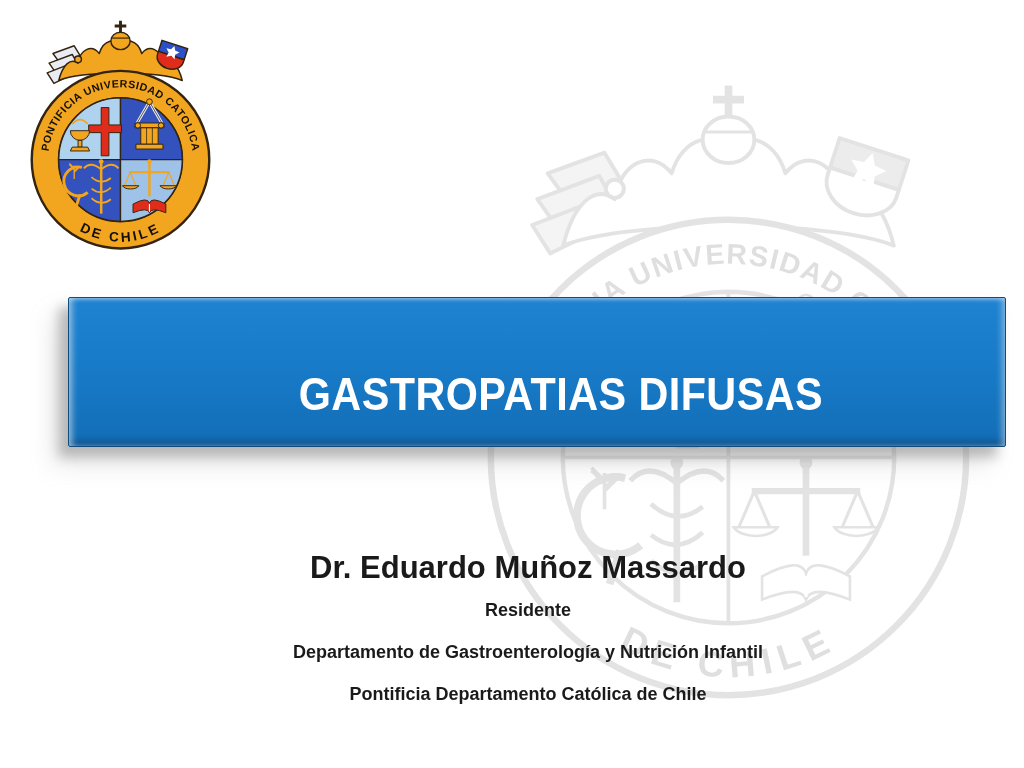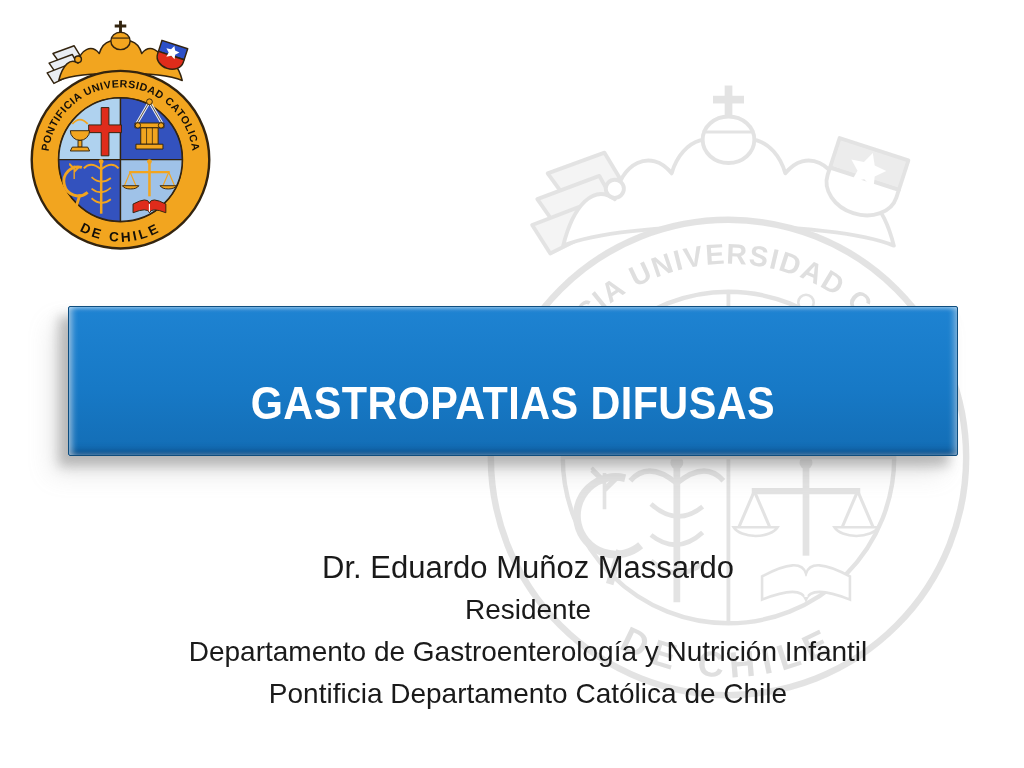--- a/index.html
+++ b/index.html
@@ -19,44 +19,45 @@
 
   
   .logo{
     position:absolute;left:24px;top:13px;width:193px;height:247px;
     z-index:4;
   }
   .logo svg{width:100%;height:100%;}
 
   
   .banner{
-    position:absolute;left:68px;top:306px;width:888px;height:148px;
+    position:absolute;left:68px;top:297px;width:888px;height:148px;
     z-index:3;border-radius:2px;
     border:1px solid #0E4D7E;
     display:flex;align-items:center;justify-content:center;
     box-shadow:
       -9px 10px 12px rgba(120,120,120,.45),
       -16px 18px 24px rgba(150,150,150,.22),
       inset 5px 0 6px -2px rgba(255,255,255,.55),
       inset -5px 0 6px -2px rgba(255,255,255,.45),
       inset 0 4px 5px -3px rgba(255,255,255,.35),
       inset 0 -7px 9px -4px rgba(6,40,80,.6);
+    padding-left: 48px;
   }
   .banner-text{
     font-size:47px;font-weight:bold;letter-spacing:.5px;white-space:nowrap;
     transform:translateY(21px) scaleX(.88);transform-origin:center;
   }
 
   
   .author{
     position:absolute;left:32px;top:547px;width:992px;z-index:5;
     text-align:center;
   }
-  .author-name{font-size:31px;font-weight:normal;line-height:42px;}
-  .author-line{font-size:28px;font-weight:normal;line-height:42px;}
+  .author-name{font-size:31px;font-weight:bold;line-height:42px;}
+  .author-line{font-size:18px;font-weight:bold;line-height:42px;}
 </style>
 </head>
 <body>
 
 <div class="slide" style="background: rgb(255, 255, 255);">
 
   <div class="watermark" style="opacity: 0.9;">
 <svg viewBox="0 0 200 252" xmlns="http://www.w3.org/2000/svg" preserveAspectRatio="xMidYMid meet">
   <defs>
     <path id="arcTW" d="M 25,150 A 75,75 0 1 1 175,150" fill="none"></path>

